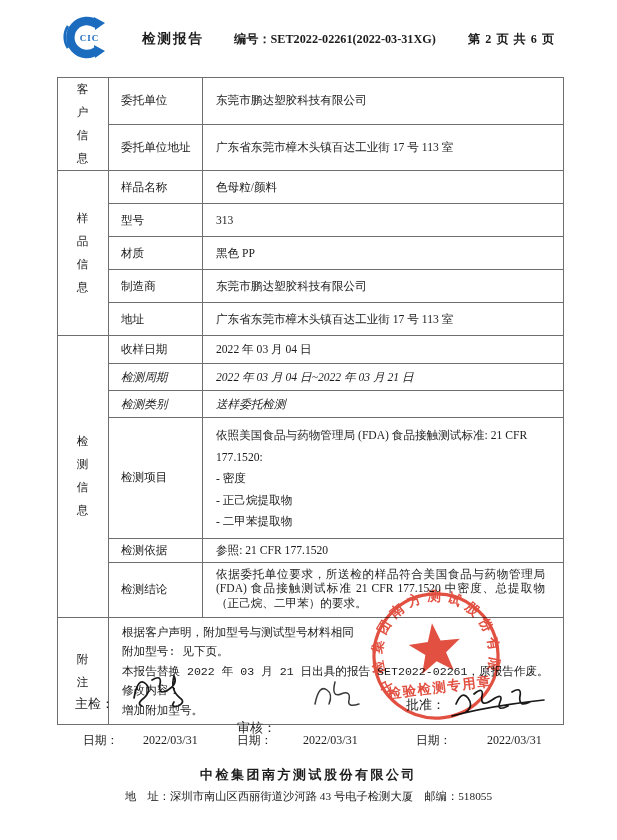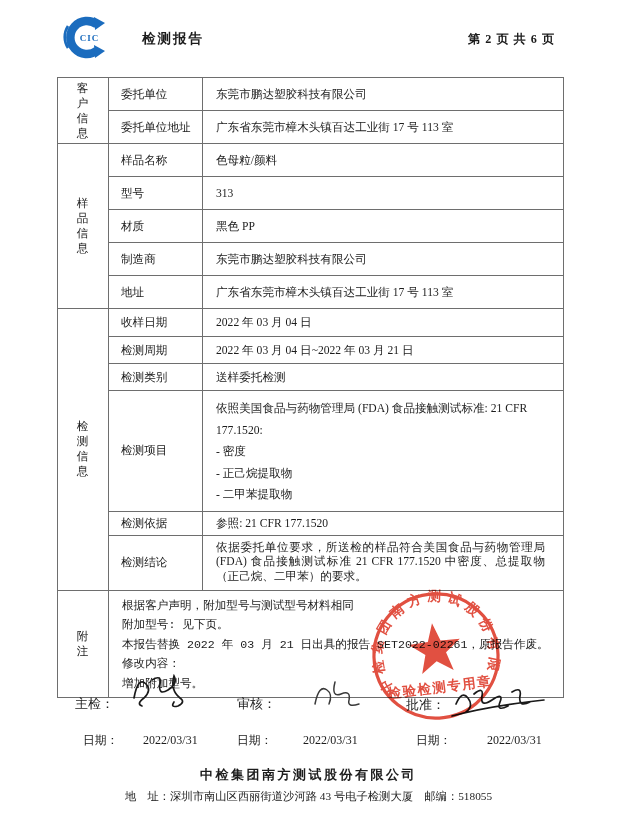--- a/index.html
+++ b/index.html
@@ -9,26 +9,26 @@
     background:#ffffff; color:#1c1c1c; overflow:hidden;
   }
   
   .logo { position:absolute; left:61px; top:15px; width:47px; height:45px; }
   .report-title { position:absolute; left:142px; top:30px; font-size:13.5px; font-weight:bold; letter-spacing:2px; }
   .report-no { position:absolute; left:234px; top:31px; font-size:12.2px; font-weight:bold; }
   .page-info { position:absolute; left:468px; top:31px; font-size:12.2px; font-weight:bold; letter-spacing:1px; }
   
   table.main { position:absolute; left:57px; top:77px; width:506px; border-collapse:collapse; table-layout:fixed; }
   table.main td { border:1px solid #6e6e6e; font-size:11.6px; vertical-align:middle; }
-  td.gcol { width:51px; text-align:center; padding:0 13px; line-height:15px; letter-spacing:1px; }
+  td.gcol { width:51px; text-align:center; padding:0 13px; line-height:23px; letter-spacing:1px; }
   td.lbl { width:94px; padding-left:12px; }
   td.val { width:361px; padding-left:13px; }
   tr.h33 td { height:33px; }
   tr.h28 td { height:28px; }
-  tr.h27 td { height:27px; }
+  tr.h27 td { height:27px;font-style:italic; }
   tr.h24 td { height:24px; }
   td.multi { vertical-align:top; padding:7px 10px 5px 13px; }
   td.multi .ln { line-height:21.5px; white-space:nowrap; }
   td.concl { padding:5px 18px 5px 13px; line-height:14.8px; text-align:justify; }
   td.note { vertical-align:top; padding:5px 28px 4px 13px;font-family:Liberation Mono, monospace; }
   td.note .ln { line-height:19.4px; white-space:nowrap; }
   
   .siglabel { position:absolute; font-size:13px; }
   .sig-svg { position:absolute; z-index:2; }
   .datelabel { position:absolute; font-size:11.8px; }
@@ -50,20 +50,21 @@
 
   <svg class="logo" viewBox="0 0 47 45">
     <path d="M 7 33 A 20 20 0 0 1 7 11" stroke="#1b6cbe" stroke-width="2.6" fill="none"></path>
     <path d="M 36 9.5 A 16.5 16.5 0 1 0 36 35.5" stroke="#1b6cbe" stroke-width="8.5" fill="none"></path>
     <polygon points="33,2 44,8 34,15" fill="#1b6cbe"></polygon>
     <polygon points="33,30 44,36 34,43" fill="#1b6cbe"></polygon>
     <rect x="17" y="15.5" width="23" height="13" fill="#ffffff"></rect>
     <text x="28.5" y="25.5" text-anchor="middle" font-size="9" font-weight="bold" letter-spacing="1" fill="#1b6cbe" font-family="'Liberation Serif',serif">CIC</text>
   </svg>
   <div class="report-title">检测报告</div>
+  <div class="report-no">编号：SET2022-02261(2022-03-31XG)</div>
   <div class="page-info">第 2 页 共 6 页</div>
 
   <table class="main">
 
     <tbody>
         <tr class="h33">
       <td class="gcol" rowspan="2">客户信息</td>
       <td class="lbl">委托单位</td>
       <td class="val">东莞市鹏达塑胶科技有限公司</td>
     </tr>
@@ -149,21 +150,21 @@
     </text>
     <polygon fill="#dd3726" points="67,34 73.4,52.2 92.7,52.8 77.4,64.6 82.9,83.1 67,72.2 51.1,83.1 56.6,64.6 41.3,52.8 60.6,52.2"></polygon>
     <text x="67" y="103" text-anchor="middle" font-size="13.5" font-weight="bold" fill="#dd3726" letter-spacing="1.5" font-family="'Liberation Serif',serif">检验检测专用章</text>
   </svg>
 
   <div class="siglabel" style="left:75px; top:695px;">主检：</div>
   <svg class="sig-svg" style="left:128px; top:668px;" width="80" height="45" viewBox="0 0 80 45">
     <path d="M6 30 Q10 8 18 16 Q24 22 16 30 Q8 36 14 38 M24 12 Q34 6 32 16 Q30 28 40 22 Q50 16 46 8 Q42 22 52 30 Q58 34 50 38 Q42 40 46 34" fill="none" stroke="#1a1a1a" stroke-width="1.7" stroke-linecap="round"></path>
   </svg>
 
-  <div class="siglabel" style="left:237px; top:695px;">审核：</div>
+  <div class="siglabel" style="left:237px; top:719px;">审核：</div>
   <svg class="sig-svg" style="left:305px; top:676px;" width="62" height="42" viewBox="0 0 62 42">
     <path d="M10 28 Q14 8 22 14 Q28 18 24 28 M30 6 Q26 22 36 18 Q46 14 44 24 Q42 32 54 28" fill="none" stroke="#3a3a3a" stroke-width="1.5" stroke-linecap="round"></path>
   </svg>
 
   <div class="siglabel" style="left:406px; top:696px;">批准：</div>
   <svg class="sig-svg" style="left:448px; top:682px;" width="100" height="45" viewBox="0 0 100 45">
     <path d="M8 22 Q14 8 20 16 Q26 24 18 30 M26 12 Q36 4 34 14 Q32 26 44 18 Q56 10 52 20 Q48 30 60 24 M64 10 Q74 4 72 14 Q70 26 82 20 M4 34 Q40 24 96 18" fill="none" stroke="#1a1a1a" stroke-width="1.7" stroke-linecap="round"></path>
   </svg>
 
   <div class="datelabel" style="left:83px; top:733px;">日期：</div>

